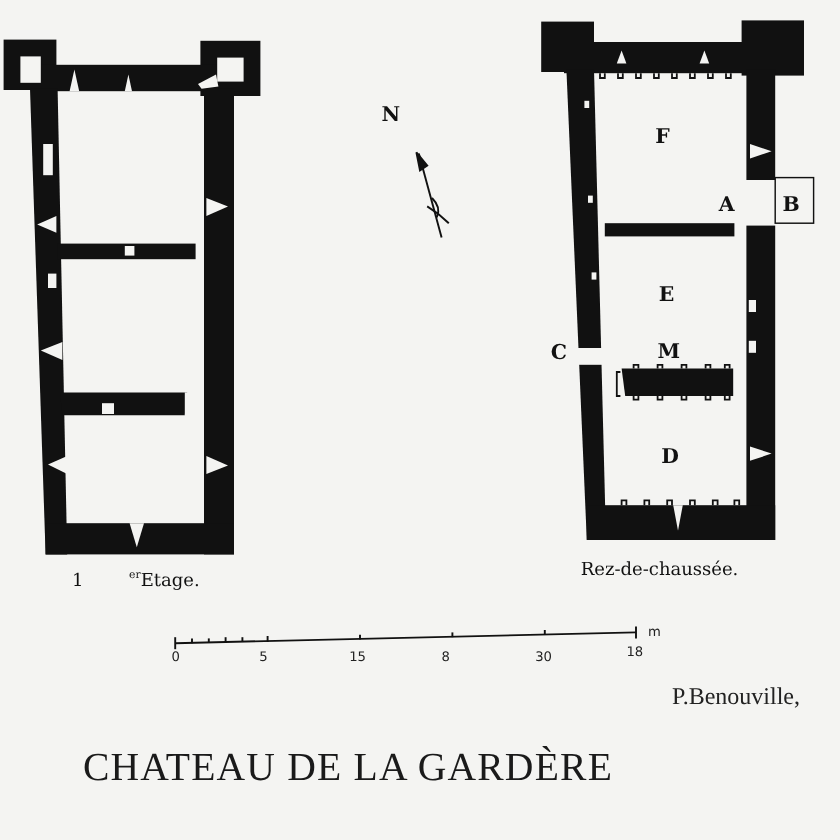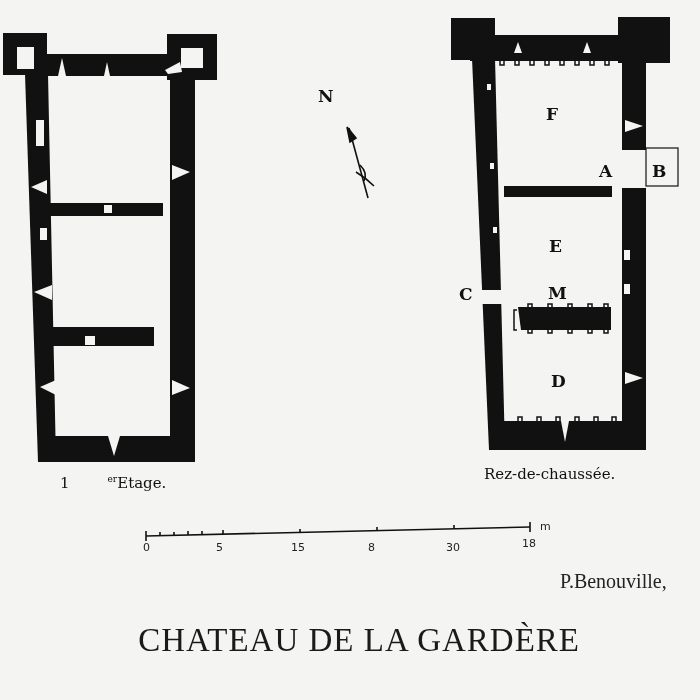--- a/index.html
+++ b/index.html
@@ -2,21 +2,21 @@
 <html><head>
 <meta charset="utf-8">
 <style>
   html, body { margin:0; padding:0; }
   body { width:700px; height:700px; background:#f4f4f2; position:relative; overflow:hidden;
          font-family:"DejaVu Serif", serif; color:#111; }
   svg.plan { position:absolute; left:0; top:0; }
   .lbl { position:absolute; font-family:"DejaVu Serif", serif; color:#111; }
   .room { font-weight:bold; font-size:17px; }
   .caption { font-size:15px; }
-  .title { position:absolute; left:0; width:580px; top:622px; text-align:right;
+  .title { position:absolute; left:0; width:580px; top:622px; text-align:center;
            font-family:"Liberation Serif", serif; font-size:33px; letter-spacing:1px; color:#1a1a1a; }
   .sig { position:absolute; left:560px; top:548px; font-family:"Liberation Serif", serif;
          font-size:20px; color:#222;margin-top:22px; }
   .tick { position:absolute; top:541px; font-family:"DejaVu Sans", sans-serif; font-size:11px; color:#222; }
   sup { font-size:9px;padding-left:38px; }
 </style>
 </head>
 <body>
 
 <svg class="plan" width="700" height="700">

